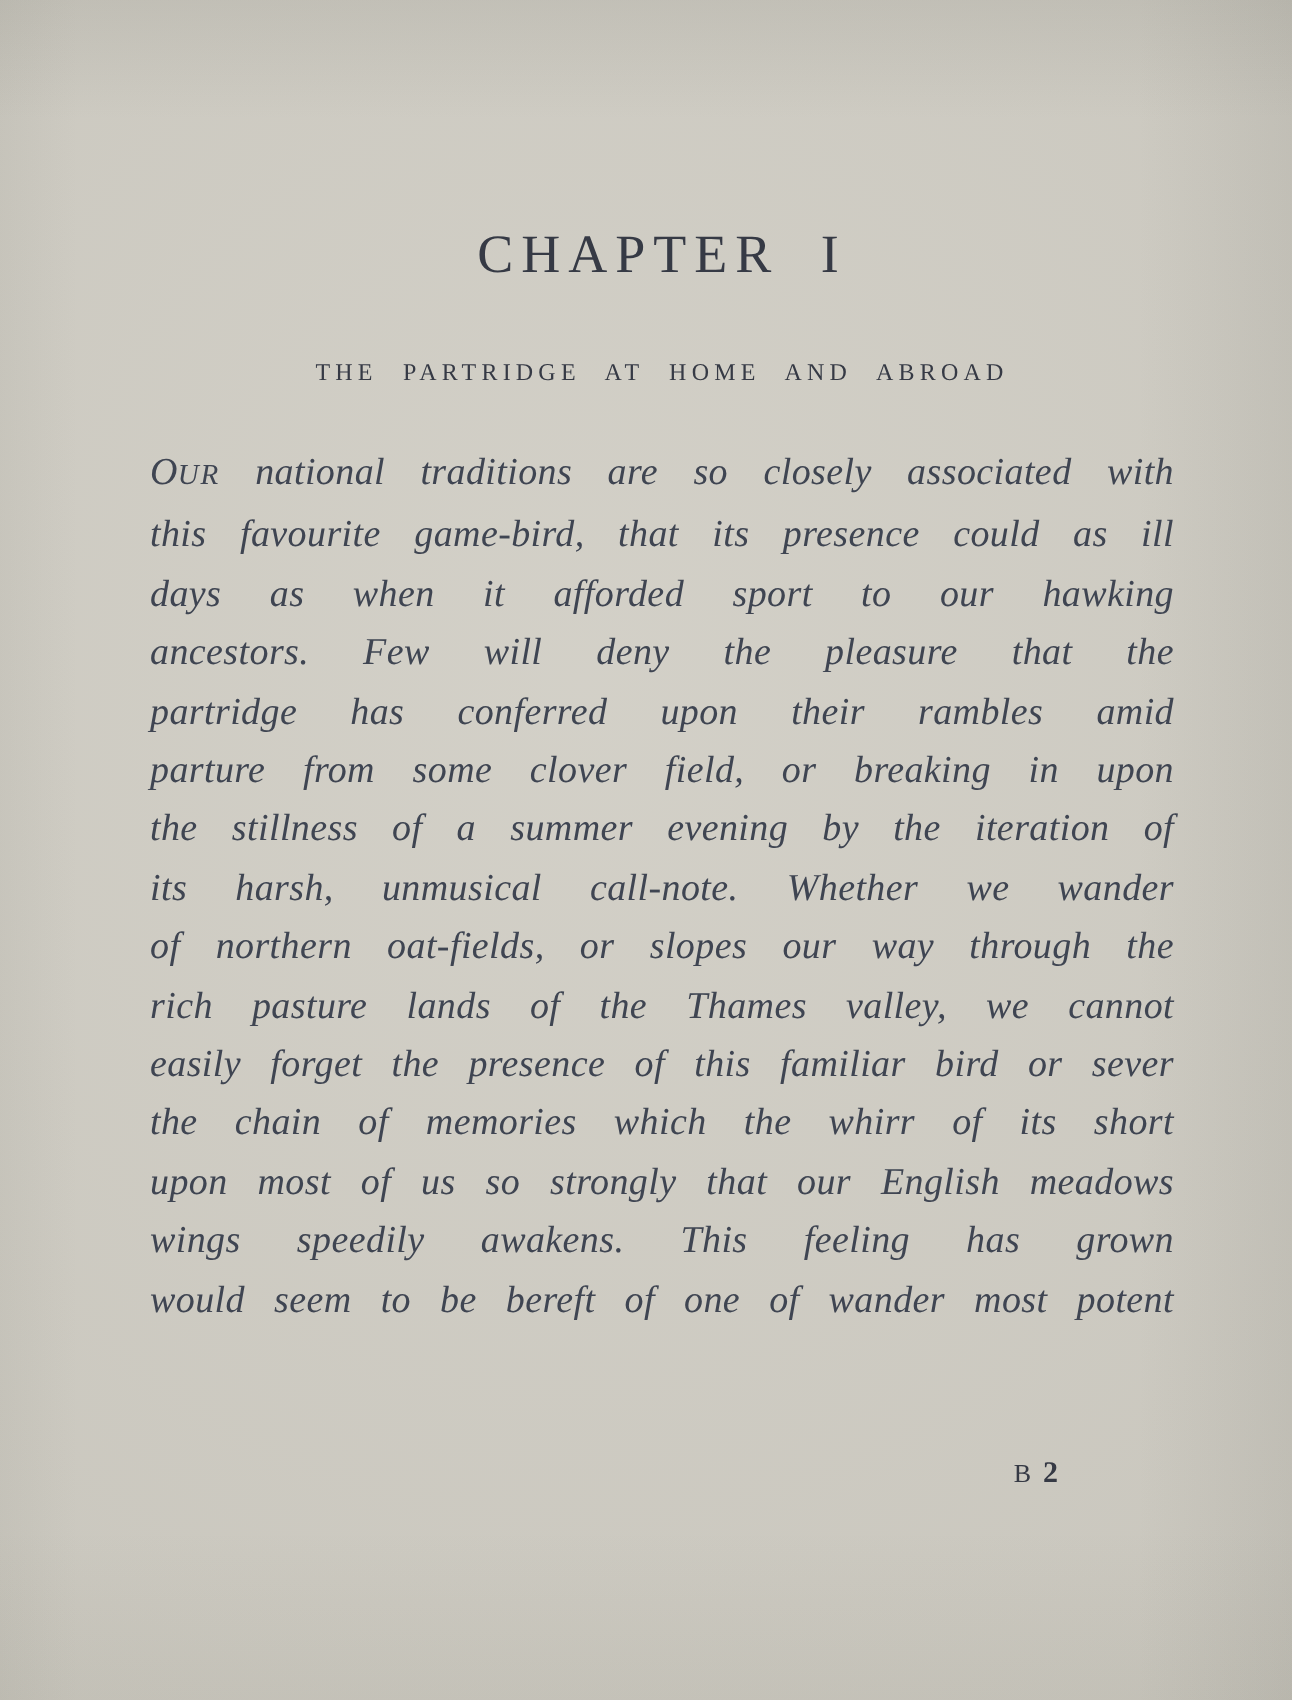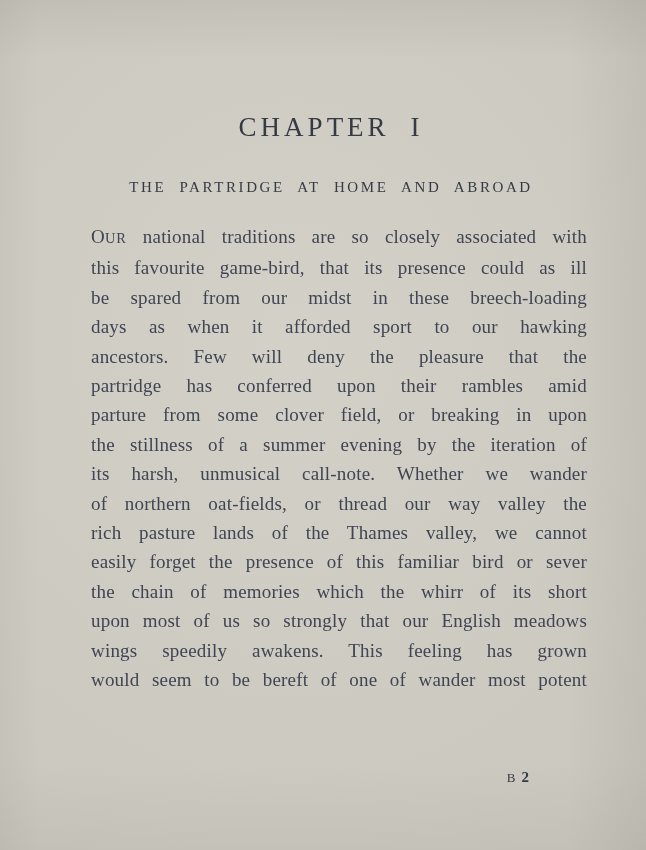--- a/index.html
+++ b/index.html
@@ -43,48 +43,48 @@
     font-size: 27px;
     letter-spacing: 4px;
     word-spacing: 10px;
     color: var(--heading_ink, #363a45);
   }
   .subtitle {
     position: absolute;
     top: 179px;
     left: 0; right: 0;
     text-align: center;
-    font-size: 15px;
+    font-size: 12px;
     letter-spacing: 2.6px;
     word-spacing: 7px;
     color: var(--heading_ink, #363a45);
   }
   .para {
     position: absolute;
     top: 222px;
-    left: 16px; right: 0;
+    left: 0; right: 0; font-style: italic;
   }
   .bodyline {
     font-size: 19px;
     line-height: 29.4px;
     text-align: justify;
     text-align-last: justify;
     word-spacing: 1px;
     letter-spacing: 0.2px;
   }
   .lead-initial {
     font-size: 19px;
   }
   .lead-sc {
     font-size: 14.5px;
     letter-spacing: 0.8px;
   }
   .sig {
     position: absolute;
-    top: 768px;
+    top: 728px;
     right: 58px;
     color: var(--heading_ink, #363a45);
   }
   .sig-letter {
     font-size: 13px;
     letter-spacing: 2px;
   }
   .sig-number {
     font-size: 15px;
     font-weight: bold;
@@ -96,28 +96,27 @@
 <div class="page">
   <div class="content">
 
     <div class="chapter">CHAPTER I</div>
 
     <div class="subtitle">THE PARTRIDGE AT HOME AND ABROAD</div>
 
     <div class="para">
       <div class="bodyline"><span class="lead-initial">O</span><span class="lead-sc">UR</span> <span>national traditions are so closely associated with</span></div>
       <div class="bodyline">this favourite game-bird, that its presence could as ill</div>
-      <div class="bodyline">be spared from our midst in these breech-loading</div>
       <div class="bodyline">days as when it afforded sport to our hawking</div>
       <div class="bodyline">ancestors.  Few will deny the pleasure that the</div>
       <div class="bodyline">partridge has conferred upon their rambles amid</div>
       <div class="bodyline">parture from some clover field, or breaking in upon</div>
       <div class="bodyline">the stillness of a summer evening by the iteration of</div>
       <div class="bodyline">its harsh, unmusical call-note.  Whether we wander</div>
-      <div class="bodyline">of northern oat-fields, or thread our way valley the</div>
+      <div class="bodyline">of northern oat-fields, or slopes our way through the</div>
       <div class="bodyline">rich pasture lands of the Thames valley, we cannot</div>
       <div class="bodyline">easily forget the presence of this familiar bird or sever</div>
       <div class="bodyline">the chain of memories which the whirr of its short</div>
       <div class="bodyline">upon most of us so strongly that our English meadows</div>
       <div class="bodyline">wings speedily awakens.  This feeling has grown</div>
       <div class="bodyline">would seem to be bereft of one of wander most potent</div>
     </div>
 
     <div class="sig"><span class="sig-letter">B</span> <span class="sig-number">2</span></div>
 

